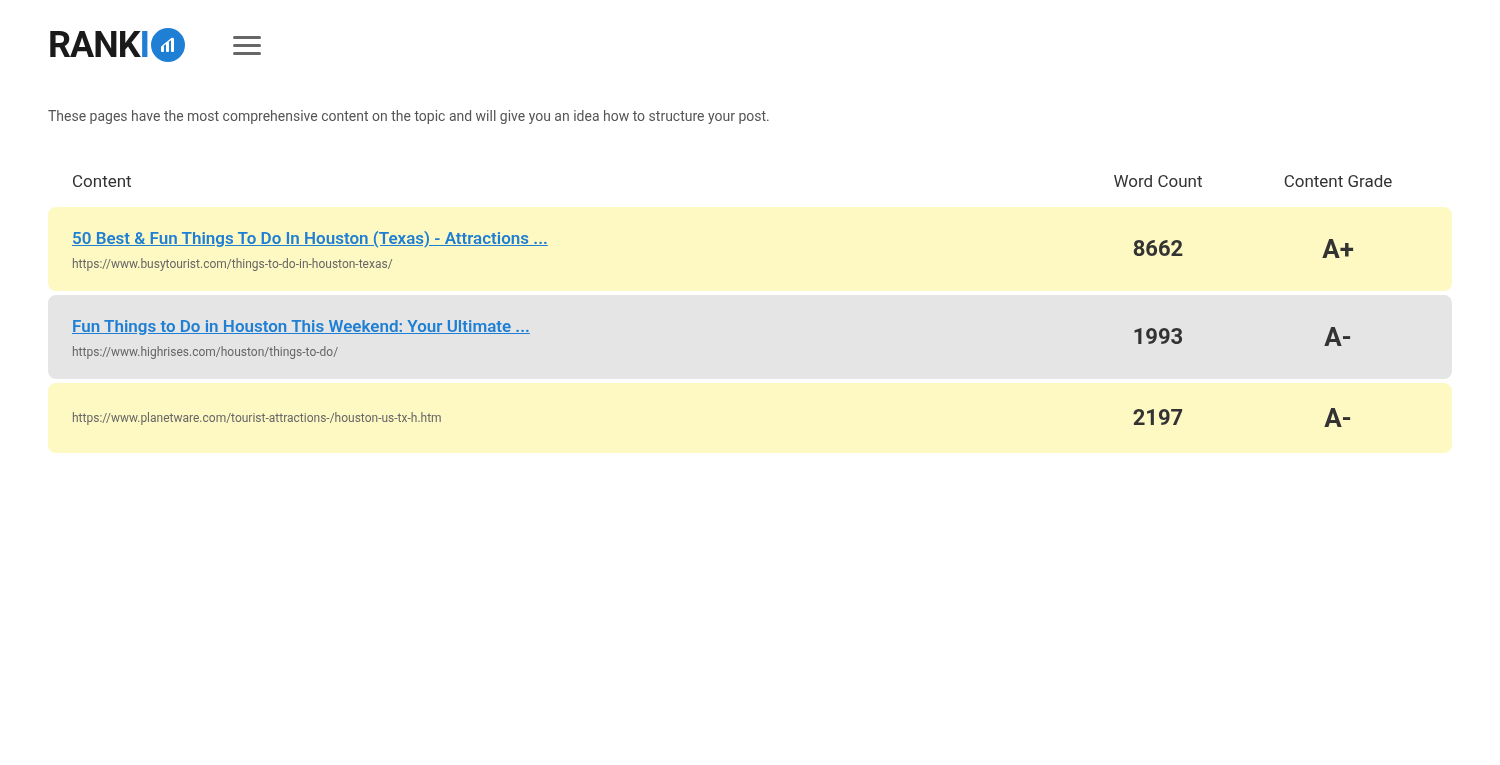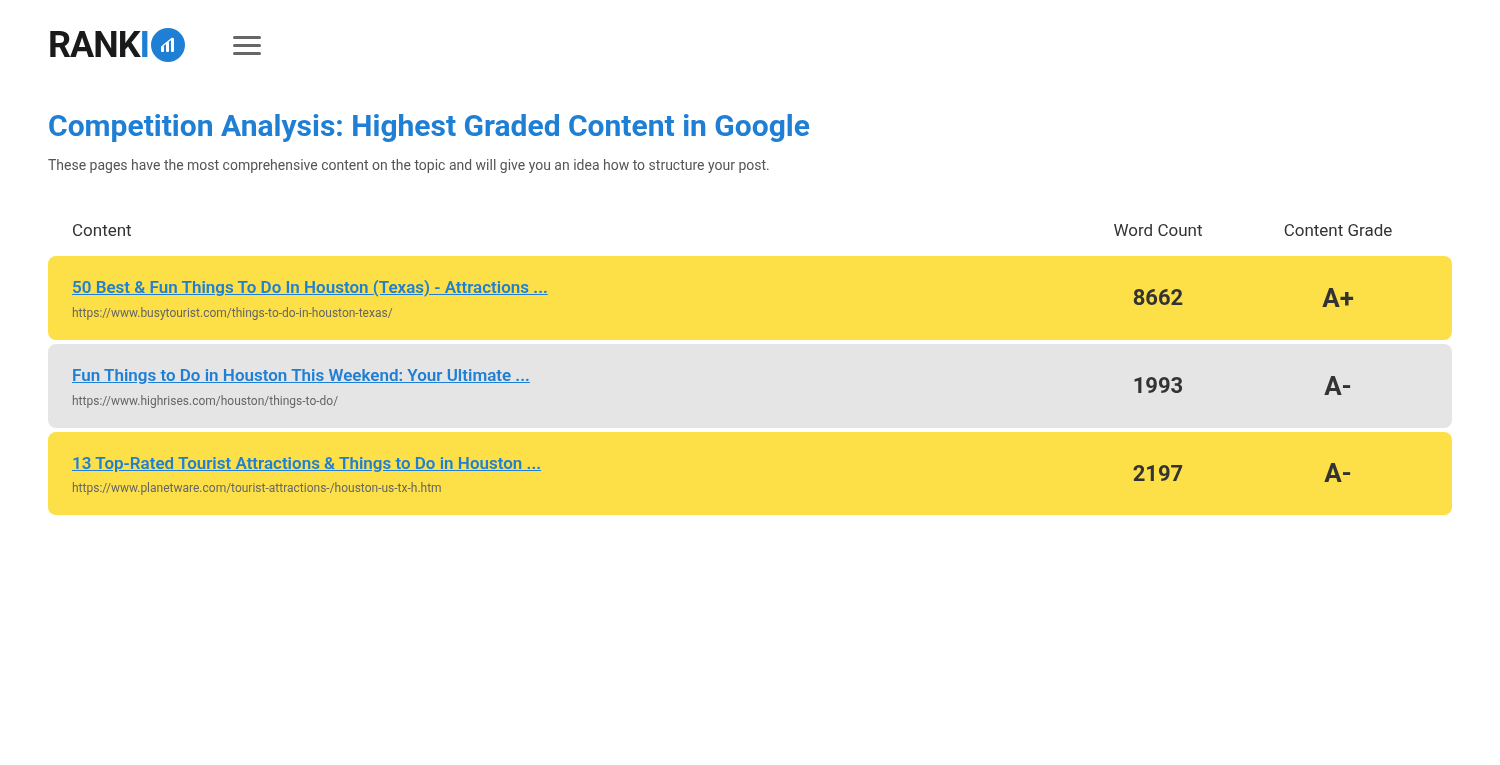--- a/index.html
+++ b/index.html
@@ -112,21 +112,21 @@
 
     .table-header-cell.center {
       text-align: center;
     }
 
     .table-row {
       display: grid;
       grid-template-columns: 1fr 180px 180px;
       padding: 20px 24px;
       margin-bottom: 4px;
-      background-color: #fde047;
+      background-color: #fef9c3;
       border-radius: 8px;
       align-items: center;
     }
 
     .table-row.white {
       background-color: #e5e5e5;
     }
 
     .content-cell {
       display: flex;
@@ -178,21 +178,20 @@
     </span></span>
   </div>
   <div class="hamburger-icon">
     <span></span>
     <span></span>
     <span></span>
   </div>
 </div>
 
 <div class="main-content">
-  <h1 class="page-title">Competition Analysis: Highest Graded Content in Google</h1>
   <p class="page-subtitle">These pages have the most comprehensive content on the topic and will give you an idea how to structure your post.</p>
 
   <div class="table-container">
     <div class="table-header">
       <div class="table-header-cell">Content</div>
       <div class="table-header-cell center">Word Count</div>
       <div class="table-header-cell center">Content Grade</div>
     </div>
 
     <div class="table-row">
@@ -208,20 +207,19 @@
       <div class="content-cell">
         <a class="content-link">Fun Things to Do in Houston This Weekend: Your Ultimate ...</a>
         <span class="content-url">https://www.highrises.com/houston/things-to-do/</span>
       </div>
       <div class="word-count-cell">1993</div>
       <div class="grade-cell">A-</div>
     </div>
 
     <div class="table-row">
       <div class="content-cell">
-        <a class="content-link">13 Top-Rated Tourist Attractions &amp; Things to Do in Houston ...</a>
         <span class="content-url">https://www.planetware.com/tourist-attractions-/houston-us-tx-h.htm</span>
       </div>
       <div class="word-count-cell">2197</div>
       <div class="grade-cell">A-</div>
     </div>
   </div>
 </div>
 
 </body></html>

